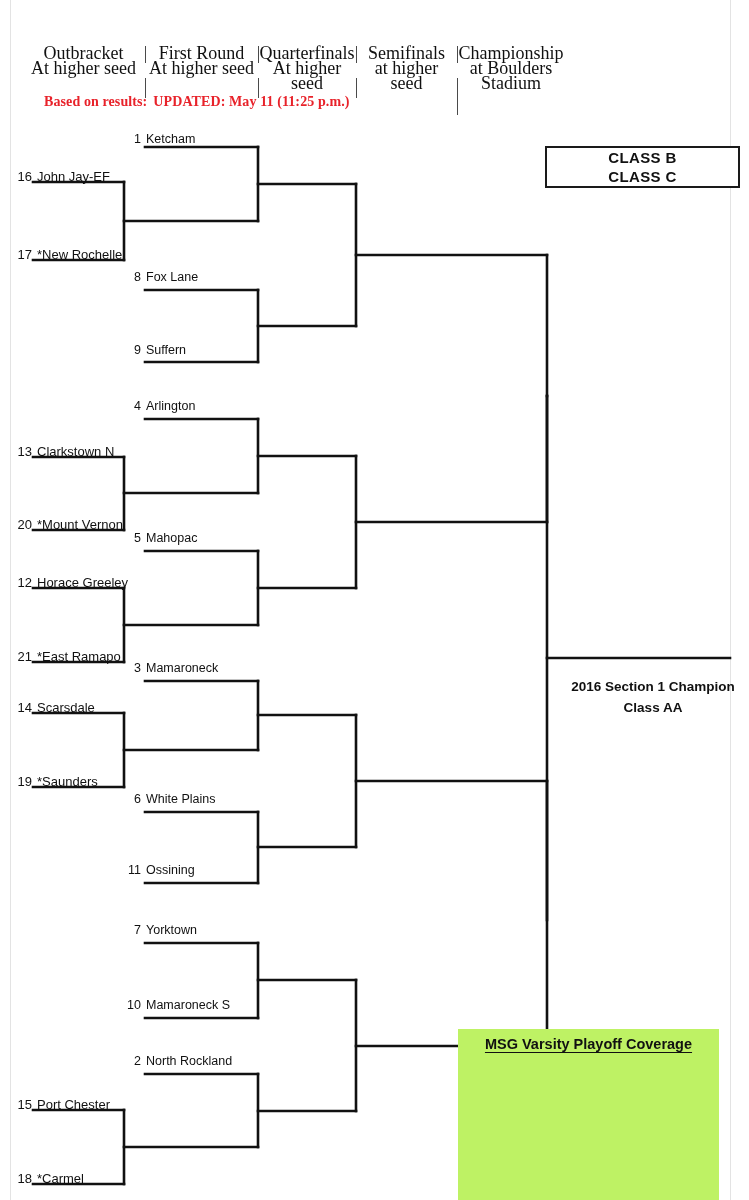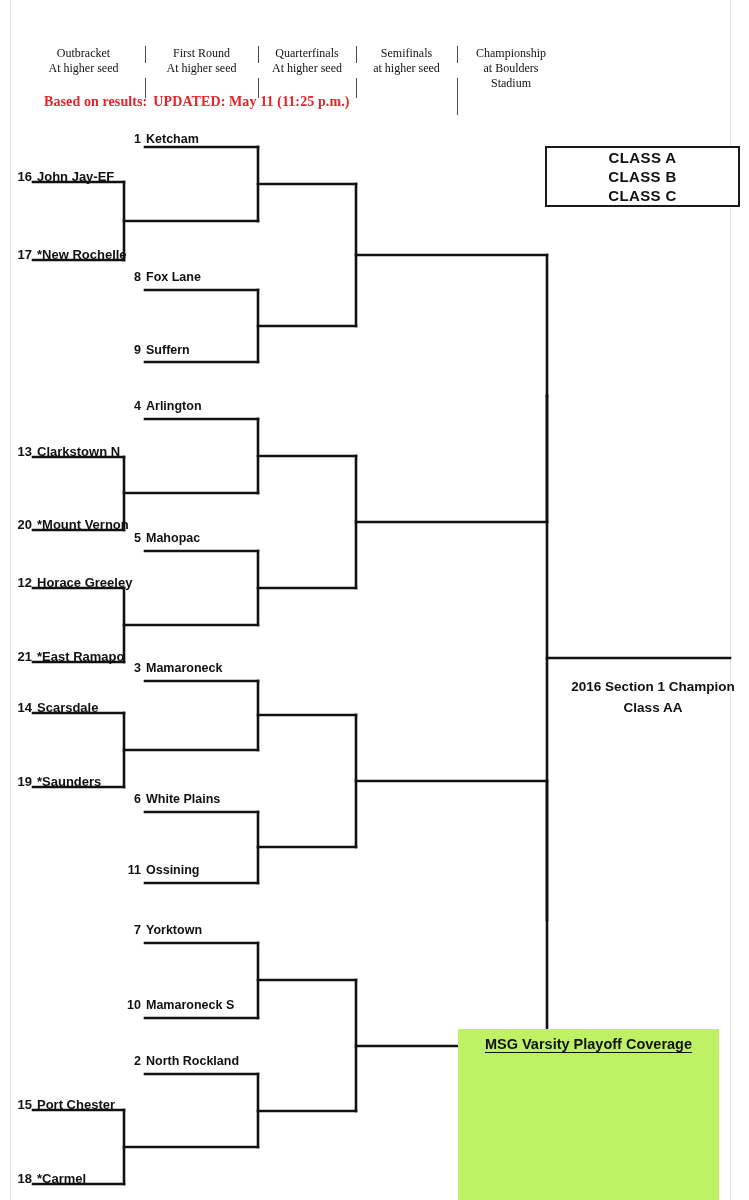--- a/index.html
+++ b/index.html
@@ -16,37 +16,37 @@
 
   
   .title{
     position:absolute;left:0;right:0;top:6px;text-align:center;
     font-family:"Liberation Serif",serif;font-weight:bold;font-size:23px;
     letter-spacing:.1px;color:#0c0c0c;white-space:nowrap;
   }
   .round-heads{position:absolute;left:0;top:46px;width:749px;height:48px;}
   .round-head{
     position:absolute;text-align:center;
-    font-family:"Liberation Serif",serif;font-size:12px;line-height:15px;color:#111;
+    font-family:"Liberation Serif",serif;font-size:18px;line-height:15px;color:#111;
   }
   .round-head span{display:block;}
   .hdr-tick{position:absolute;width:1px;background:#4a4a4a;}
   .note{
     position:absolute;left:44px;top:94px;
     font-family:"Liberation Serif",serif;font-weight:bold;font-size:14px;
     color:#e8222a;white-space:nowrap;letter-spacing:.1px;
   }
   .note .lbl{margin-right:6px;}
 
   
   #bracket{position:absolute;left:0;top:0;width:749px;height:1200px;}
   .bl{stroke:#111;stroke-width:2.6;fill:none;stroke-linecap:square;}
 
   
-  .team{position:absolute;white-space:nowrap;font-size:12.5px;font-weight:bold;color:#111;}
+  .team{position:absolute;white-space:nowrap;font-size:12.5px;font-weight:normal;color:#111;}
   .team .seed{display:inline-block;text-align:right;margin-right:5px;}
   .team.small{font-size:13px;}
 
   
   .brackets-box{
     position:absolute;left:545px;top:146px;width:195px;
     border:2px solid #1a1a1a;background:#fff;box-sizing:border-box;
   }
   .brackets-box .bb-title{
     font-size:15px;font-weight:bold;text-align:center;padding:1px 0 2px;
@@ -267,21 +267,20 @@
     <span class="seed" style="width:10px;">7</span><span>Yorktown</span>
   </div>
   <div class="team" style="left:125px;top:998px;">
     <span class="seed" style="width:16px;">10</span><span>Mamaroneck S</span>
   </div>
   <div class="team" style="left:131px;top:1054px;">
     <span class="seed" style="width:10px;">2</span><span>North Rockland</span>
   </div>
 
   <div class="brackets-box">
-    <div class="bb-item">CLASS A</div>
     <div class="bb-item">CLASS B</div>
     <div class="bb-item">CLASS C</div>
   </div>
 
   <div class="champ-label">
     <span>2016 Section 1 Champion</span>
     <span class="l2">Class AA</span>
   </div>
 
   <div class="msg-box">

